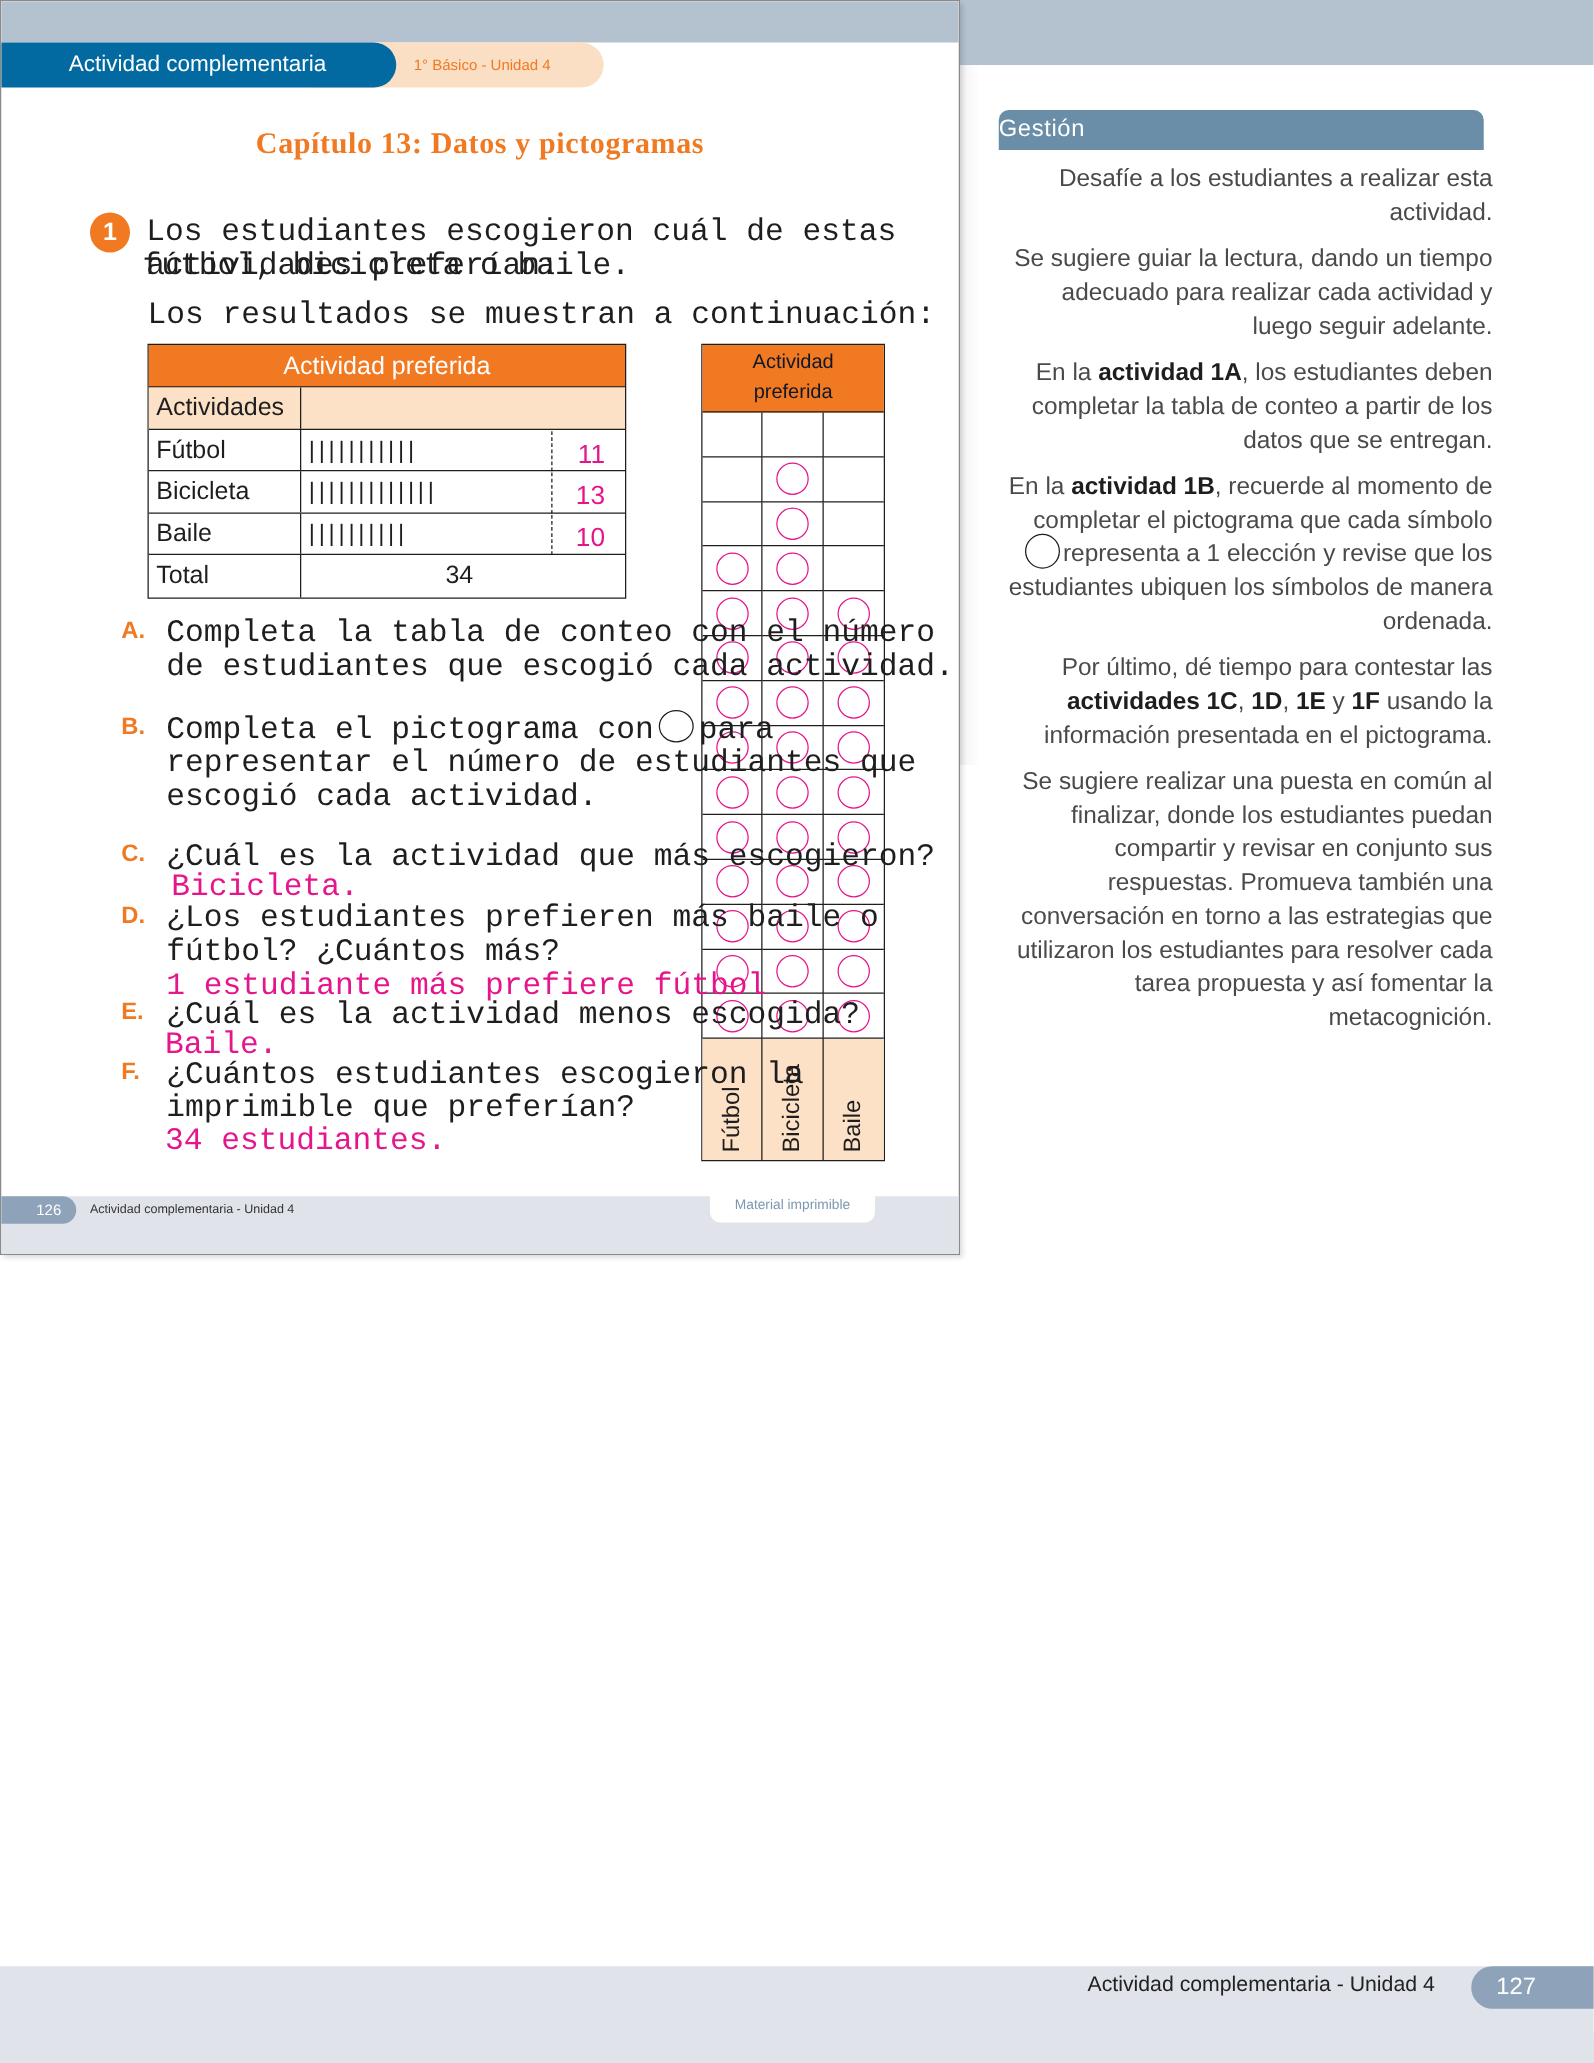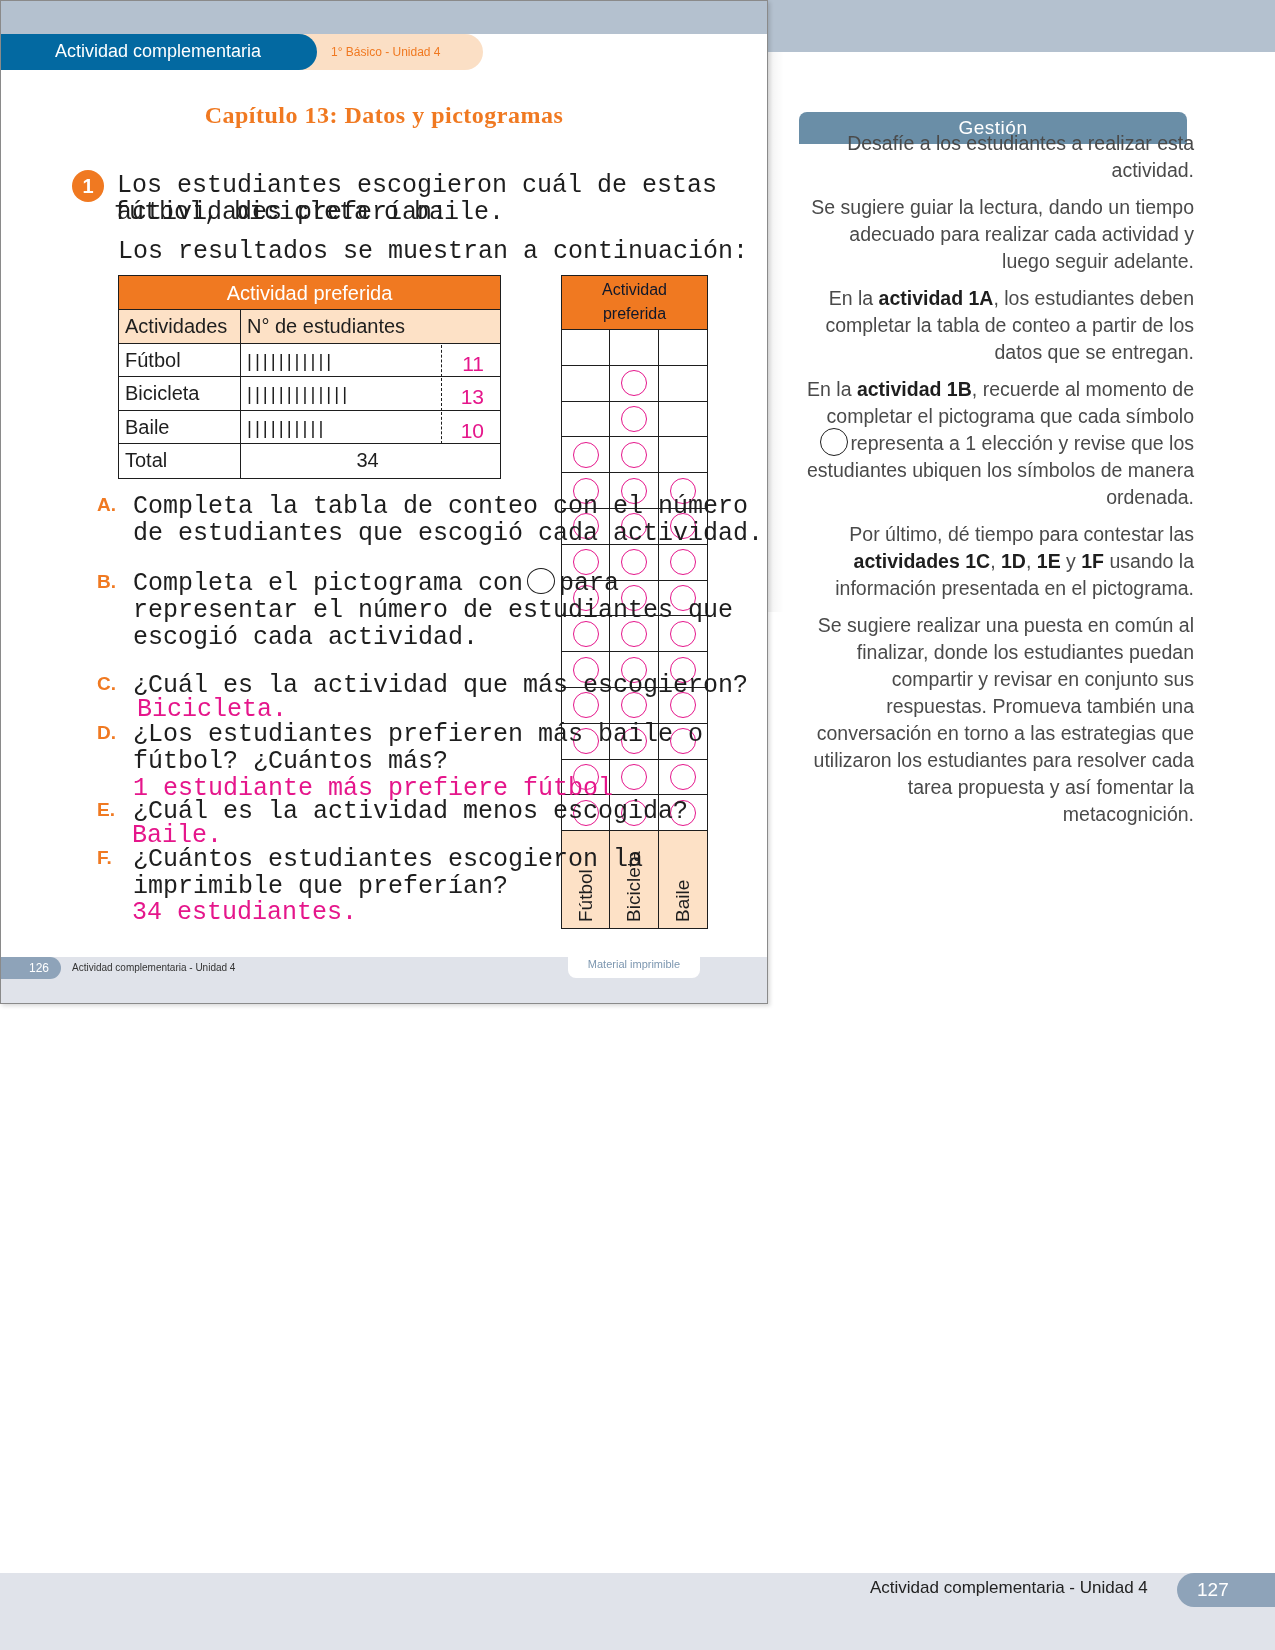--- a/index.html
+++ b/index.html
@@ -45,21 +45,21 @@
   .picto-label:last-child { border-right: none; }
   .picto-label span { position: absolute; left: 50%; bottom: 6px; transform-origin: left bottom; transform: rotate(-90deg) translateY(50%); white-space: nowrap; font-size: 19px; display: block; margin-left: 0; }
 
   .left-footer { position: absolute; left: 0; top: 956px; width: 100%; height: 48px; background: #e0e3ea; }
   .pg-left { position: absolute; left: 0; top: 956px; width: 60px; height: 22px; background: #8ea3b9; border-radius: 0 11px 11px 0; color: #fff; font-size: 12px; text-align: right; padding-right: 12px; line-height: 22px; font-family: "Liberation Sans", sans-serif; }
   .footer-left-text { position: absolute; left: 71px; top: 961px; font-size: 10px; color: #333; font-family: "Liberation Sans", sans-serif; }
   .printable { position: absolute; left: 567px; top: 951px; width: 132px; height: 26px; background: #fff; border-radius: 0 0 8px 8px; text-align: center; font-size: 11px; color: #7d97b0; line-height: 24px; font-family: "Liberation Sans", sans-serif; }
 
   
   .right-topbar { position: absolute; left: 700px; top: 0; width: 575px; height: 52px; background: #b4c1cf; z-index: 1; }
-  .gestion-head { position: absolute; left: 799px; top: 88px; width: 388px; height: 32px; background: #6a8ea7; border-radius: 8px 8px 0 0; color: #fff; text-align: center; font-size: 19px; line-height: 32px; font-family: "Liberation Sans", sans-serif; letter-spacing: 0.5px; margin-top: 24px; }
+  .gestion-head { position: absolute; left: 799px; top: 88px; width: 388px; height: 32px; background: #6a8ea7; border-radius: 8px 8px 0 0; color: #fff; font-size: 19px; line-height: 32px; font-family: "Liberation Sans", sans-serif; letter-spacing: 0.5px; }
   .gestion-body { position: absolute; left: 799px; top: 130px; width: 395px; font-family: "Liberation Sans", sans-serif; font-size: 19.5px; line-height: 27px; color: #4a4a4a; text-align: right; }
   .gestion-body p { margin-bottom: 10px; }
   .gestion-body b { color: #1e1e1e; }
   .inline-circle { display: inline-block; width: 28px; height: 28px; border: 1.5px solid #1e1e1e; border-radius: 50%; vertical-align: middle; margin: -6px 2px 0 2px; }
   .q-inline-circle { display: inline-block; width: 28px; height: 26px; border: 1.2px solid #1e1e1e; border-radius: 50%; vertical-align: middle; margin: -5px 4px 0 4px; }
 
   .right-footer { position: absolute; left: 0; top: 1573px; width: 1275px; height: 77px; background: #e0e3ea; }
   .footer-right-text { position: absolute; left: 870px; top: 1578px; font-size: 17px; color: #222; font-family: "Liberation Sans", sans-serif; }
   .pg-right { position: absolute; left: 1177px; top: 1573px; width: 98px; height: 34px; background: #8ea3b9; border-radius: 17px 0 0 17px; color: #fff; font-size: 19px; padding-left: 20px; line-height: 34px; font-family: "Liberation Sans", sans-serif; }
   .page-edge-shade { position: absolute; left: 768px; top: 52px; width: 16px; height: 560px; background: linear-gradient(to right, rgba(0,0,0,0.05), rgba(0,0,0,0)); z-index: 1; }
@@ -83,21 +83,20 @@
 
   <div class="q-num">1</div>
   <div class="body-text" style="left:116px; top:171px;">Los estudiantes escogieron cuál de estas actividades preferían:</div>
   <div class="body-text" style="left:113px; top:198px;">fútbol, bicicleta o baile.</div>
   <div class="body-text" style="left:117px; top:237px;">Los resultados se muestran a continuación:</div>
 
   <div class="tally">
     <div class="tally-head">Actividad preferida</div>
     <div class="tally-row colhead">
       <div class="c1">Actividades</div>
-      <div class="c2">N° de estudiantes</div>
     </div>
     <div class="tally-row">
       <div class="c1">Fútbol</div>
       <div class="c2"><span class="marks">|||||||||||</span><span class="count">11</span></div>
     </div>
     <div class="tally-row">
       <div class="c1">Bicicleta</div>
       <div class="c2"><span class="marks">|||||||||||||</span><span class="count">13</span></div>
     </div>
     <div class="tally-row">

